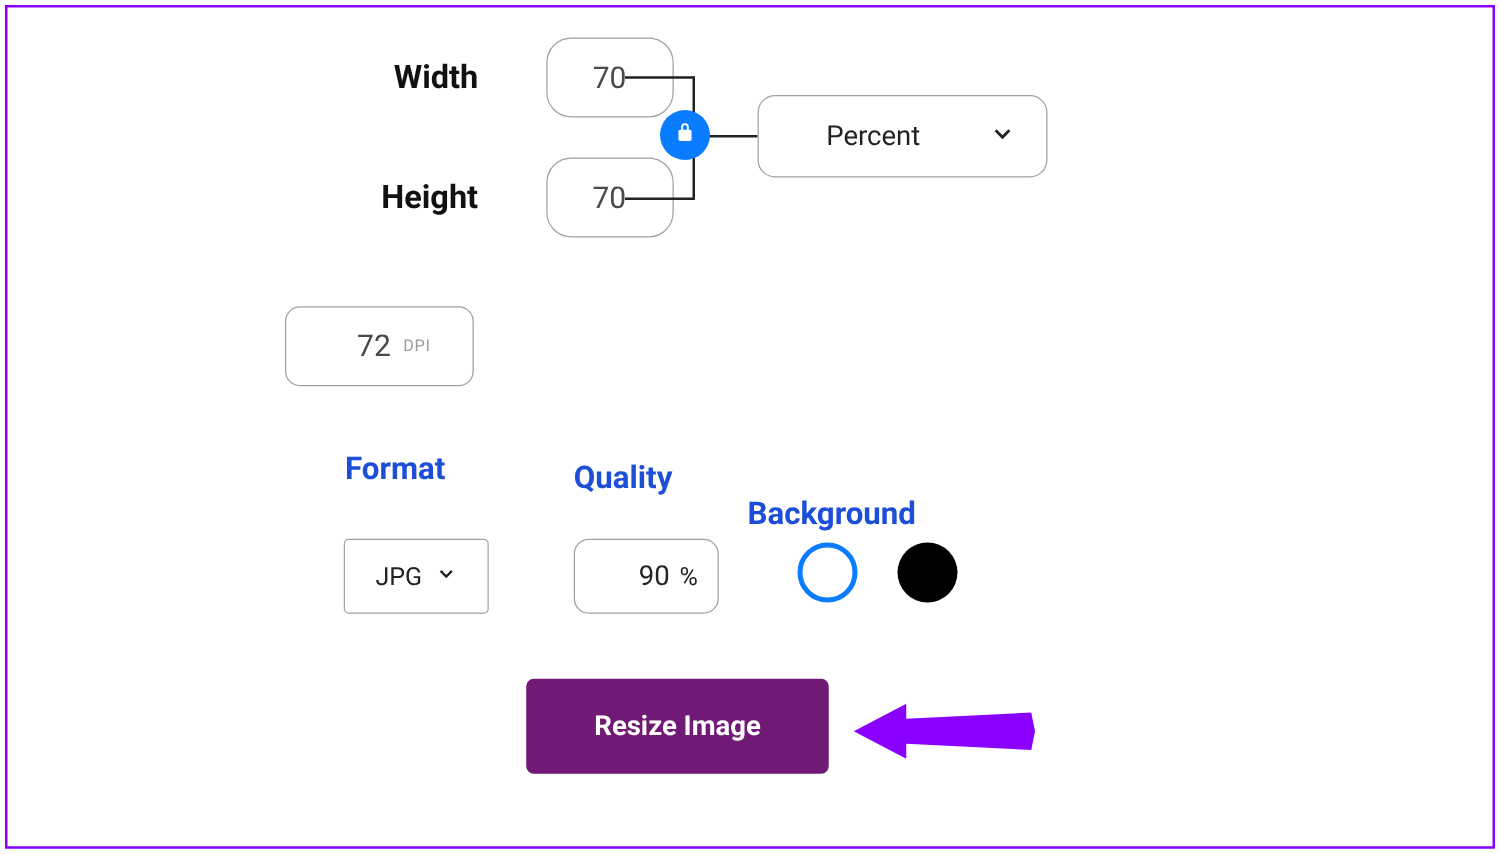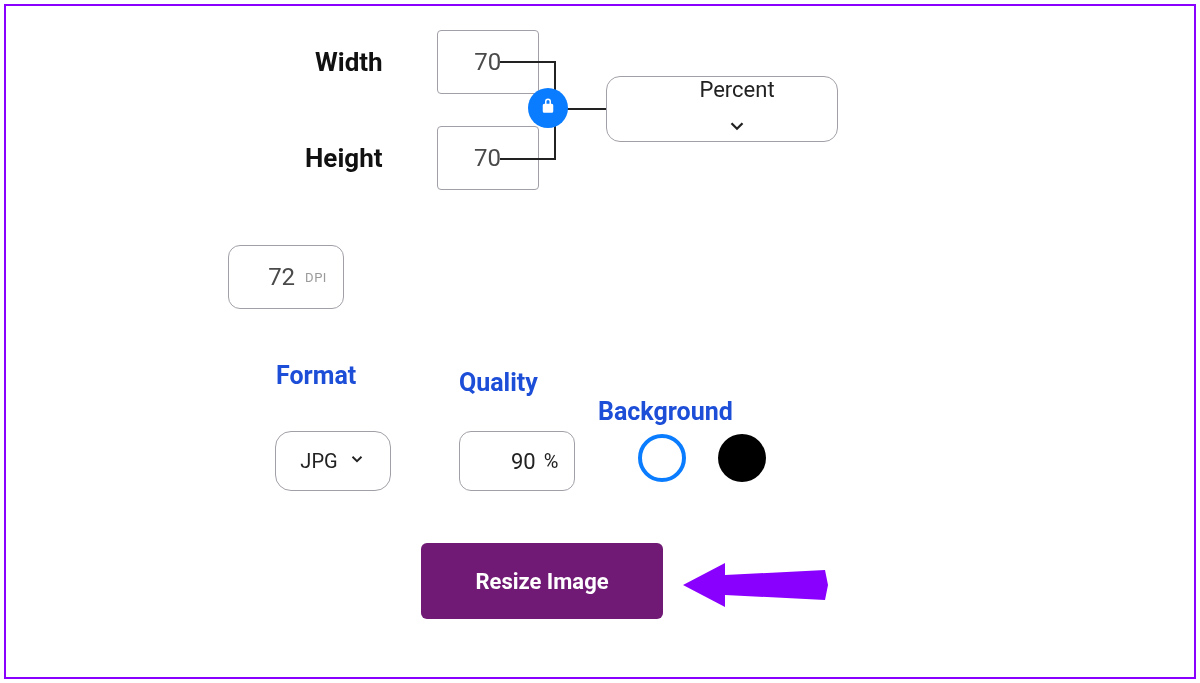--- a/index.html
+++ b/index.html
@@ -27,38 +27,38 @@
 .label {
   font-size: 26px;
   font-weight: 700;
   color: #111;
   margin-right: 18px;
 }
 .num-box {
   width: 102px;
   height: 64px;
   border: 1.5px solid #a39fa7;
-  border-radius: 4px;
+  border-radius: 20px;
   display: flex;
   align-items: center;
   justify-content: center;
   font-size: 24px;
   color: #4a4a4a;
 }
 .num-box input {
   width: 60px;
   border: none;
   outline: none;
   font-size: 24px;
   color: #4a4a4a;
   text-align: center;
   font-family: inherit;
 }
 .resolution-box {
-  width: 116px;
+  width: 151px;
   height: 64px;
   border: 1.5px solid #a39fa7;
   border-radius: 12px;
   display: flex;
   align-items: center;
   justify-content: center;
   gap: 10px;
 }
 .resolution-box input {
   width: 50px;
@@ -95,40 +95,39 @@
   position: absolute;
   top: 76px; left: 606px;
   width: 232px; height: 66px;
   border: 1.5px solid #a39fa7;
   border-radius: 14px;
   display: flex;
   align-items: center;
   justify-content: space-between;
   padding: 0 24px 0 54px;
   cursor: pointer;
-  flex-direction: column;
 }
 .unit-dropdown span.val { font-size: 22px; color: #222; }
 .chevron svg { width: 22px; height: 22px; stroke: #222; stroke-width: 2.5; fill: none; }
 
 .section-label {
   position: absolute;
   font-size: 25px;
   font-weight: 700;
   color: #1d4ed8;
 }
 .lbl-format { top: 361px; left: 276px; }
 .lbl-quality { top: 368px; left: 459px; }
 .lbl-background { top: 361px; left: 598px; margin-top: 36px; }
 .format-dropdown {
   position: absolute;
   top: 431px; left: 275px;
   width: 116px; height: 60px;
   border: 1.5px solid #a39fa7;
-  border-radius: 16px;
+  border-radius: 4px;
   display: flex;
   align-items: center;
   justify-content: center;
   gap: 10px;
   cursor: pointer;
 }
 .format-dropdown span.val { font-size: 20px; color: #222; }
 .format-dropdown .chevron-sm svg { width: 18px; height: 18px; stroke: #222; stroke-width: 2.5; fill: none; }
 .quality-box {
   position: absolute;

